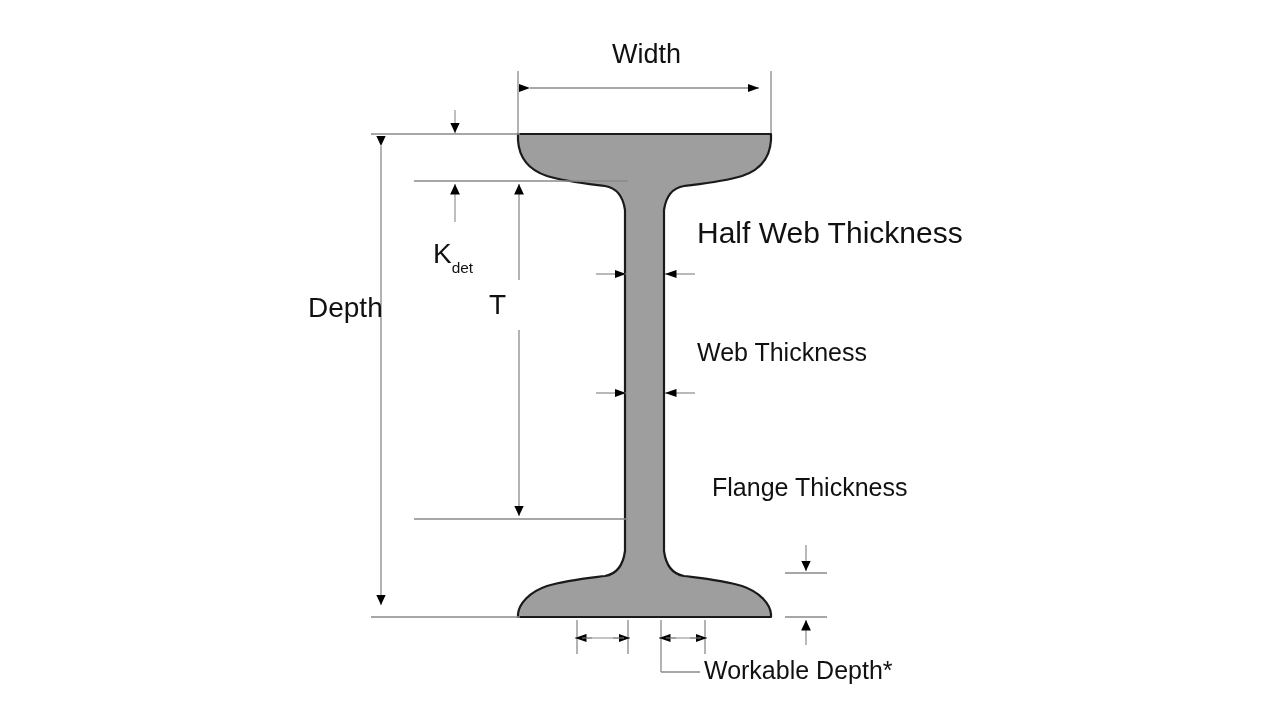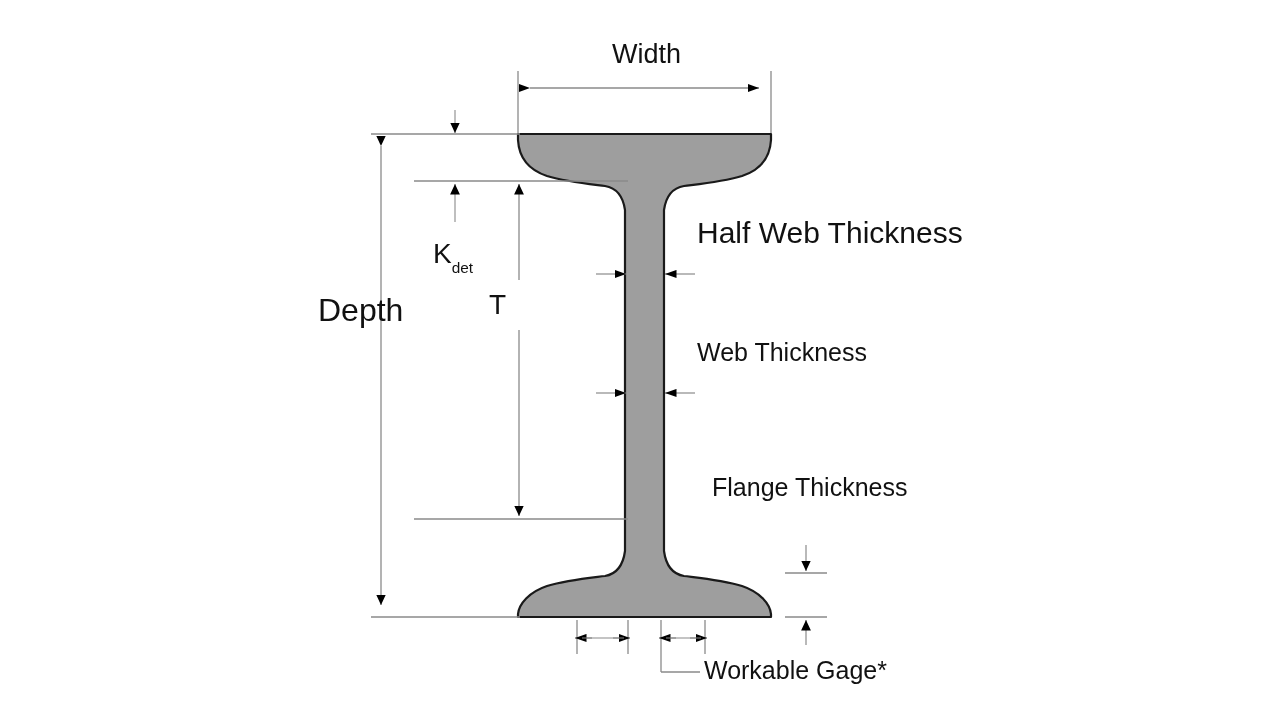--- a/index.html
+++ b/index.html
@@ -27,21 +27,21 @@
     height: 720px;
   }
   .lbl {
     position: absolute;
     color: #111111;
     font-family: "Liberation Sans", sans-serif;
     white-space: nowrap;
     line-height: 1;
   }
   .lbl-width   { left: 612px; top: 41px;  font-size: 27px; }
-  .lbl-depth   { left: 318px; top: 294px; font-size: 32px; }
+  .lbl-depth   { left: 308px; top: 294px; font-size: 28px; }
   .lbl-kdet    { left: 433px; top: 240px; font-size: 28px; }
   .lbl-t       { left: 489px; top: 291px; font-size: 28px; }
   .lbl-halfweb { left: 697px; top: 218px; font-size: 30px; }
   .lbl-web     { left: 697px; top: 340px; font-size: 25px; }
   .lbl-flange  { left: 712px; top: 475px; font-size: 25px; }
   .lbl-gage    { left: 704px; top: 658px; font-size: 25px; }
   .sub {
     font-size: 0.55em;
     vertical-align: sub;
     position: relative;
@@ -153,15 +153,15 @@
 
   <div class="lbl lbl-width">Width</div>
   <div class="lbl lbl-depth">Depth</div>
 
   <div class="lbl lbl-kdet"><span>K</span><span class="sub">det</span></div>
 
   <div class="lbl lbl-t">T</div>
   <div class="lbl lbl-halfweb">Half Web Thickness</div>
   <div class="lbl lbl-web">Web Thickness</div>
   <div class="lbl lbl-flange">Flange Thickness</div>
-  <div class="lbl lbl-gage">Workable Gage*</div>
+  <div class="lbl lbl-gage">Workable Depth*</div>
 
 </div>
 
 </body></html>

